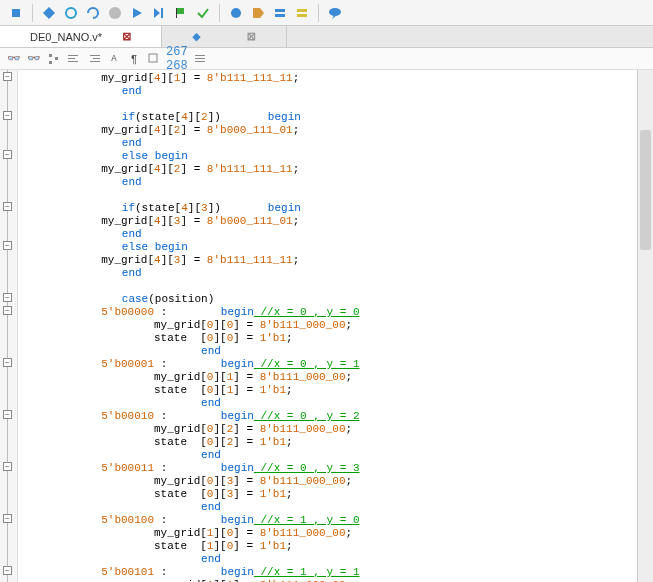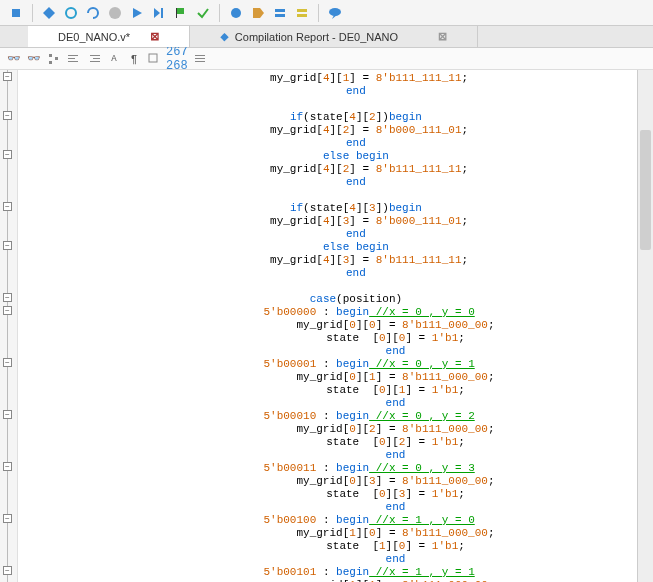--- a/index.html
+++ b/index.html
@@ -1,36 +1,36 @@
 <!DOCTYPE html>
 <html><head>
 <meta charset="utf-8">
 <style>
 * { margin: 0; padding: 0; box-sizing: border-box; }
 body { font-family: Consolas, "Courier New", monospace; font-size: 11px; background: #f0f0f0; width: 653px; height: 582px; overflow: hidden; }
 .toolbar { height: 26px; background: #f5f5f5; border-bottom: 1px solid #ccc; display: flex; align-items: center; padding: 0 8px; gap: 6px; }
 .toolbar .divider { width: 1px; height: 18px; background: #ccc; margin: 0 2px; }
 .tb-icon { width: 16px; height: 16px; display: inline-flex; align-items: center; justify-content: center; cursor: pointer; }
-.tabs { height: 22px; background: #e8e8e8; display: flex; border-bottom: 1px solid #ccc; padding-left: 28px; }
+.tabs { height: 22px; background: #e8e8e8; display: flex; border-bottom: 1px solid #ccc; }
 .tab { display: flex; align-items: center; padding: 0 30px; font-size: 11px; font-family: Tahoma, sans-serif; color: #333; border-right: 1px solid #ccc; position: relative; cursor: pointer; }
 .tab.active { background: #fff; }
 .tab .close { margin-left: 20px; color: #a33; font-weight: bold; cursor: pointer; }
 .tab .doc-icon { margin-right: 6px; color: #3a8ad6; }
 .subbar { height: 22px; background: #fafafa; border-bottom: 1px solid #ddd; display: flex; align-items: center; padding: 0 6px; gap: 4px; }
 .editor-wrap { display: flex; height: calc(582px - 26px - 22px - 22px); background: #fff; overflow: hidden; }
 .fold-gutter { width: 18px; background: #f5f5f5; border-right: 1px solid #e0e0e0; position: relative; }
 .fold-mark { position: absolute; left: 3px; width: 9px; height: 9px; border: 1px solid #888; background: #fff; font-size: 8px; line-height: 7px; text-align: center; color: #555; cursor: pointer; }
 .fold-line { position: absolute; left: 7px; width: 1px; background: #bbb; }
 .code { flex: 1; padding: 2px 0 2px 4px; line-height: 13px; white-space: pre; font-size: 11px; color: #000; overflow: hidden; }
-.kw { color: #0060d0; }
+.kw { color: #0060d0; margin-left: 47px; }
 .num { color: #d06000; font-weight: normal; }
 .cmt { color: #00a000; text-decoration: underline; }
 .scrollbar { width: 16px; background: #eee; border-left: 1px solid #ccc; position: relative; }
 .thumb { position: absolute; top: 60px; left: 2px; right: 2px; height: 120px; background: #cfcfcf; border-radius: 2px; }
-.line { height: 13px; text-align: center; }
+.line { height: 13px; }
 </style>
 </head>
 <body>
 
 <div class="toolbar">
   <span class="tb-icon">
       <svg width="14" height="14">
         <rect x="3" y="3" width="8" height="8" fill="#3a8ad6"></rect>
       </svg>
     </span>
@@ -109,21 +109,20 @@
     </span>
 </div>
 
 <div class="tabs">
   <div class="tab active">
     <span>DE0_NANO.v*</span>
     <span class="close">⊠</span>
   </div>
   <div class="tab">
     <span class="doc-icon">◆</span>
-    <span>Compilation Report - DE0_NANO</span>
     <span class="close" style="color:#999;margin-left:40px">⊠</span>
   </div>
 </div>
 
 <div class="subbar">
   <span class="tb-icon" style="color:#3a8ad6">👓</span>
   <span class="tb-icon" style="color:#d69a3a">👓</span>
   <span class="tb-icon">
       <svg width="12" height="12">
         <rect x="1" y="1" width="3" height="3" fill="#888"></rect>

